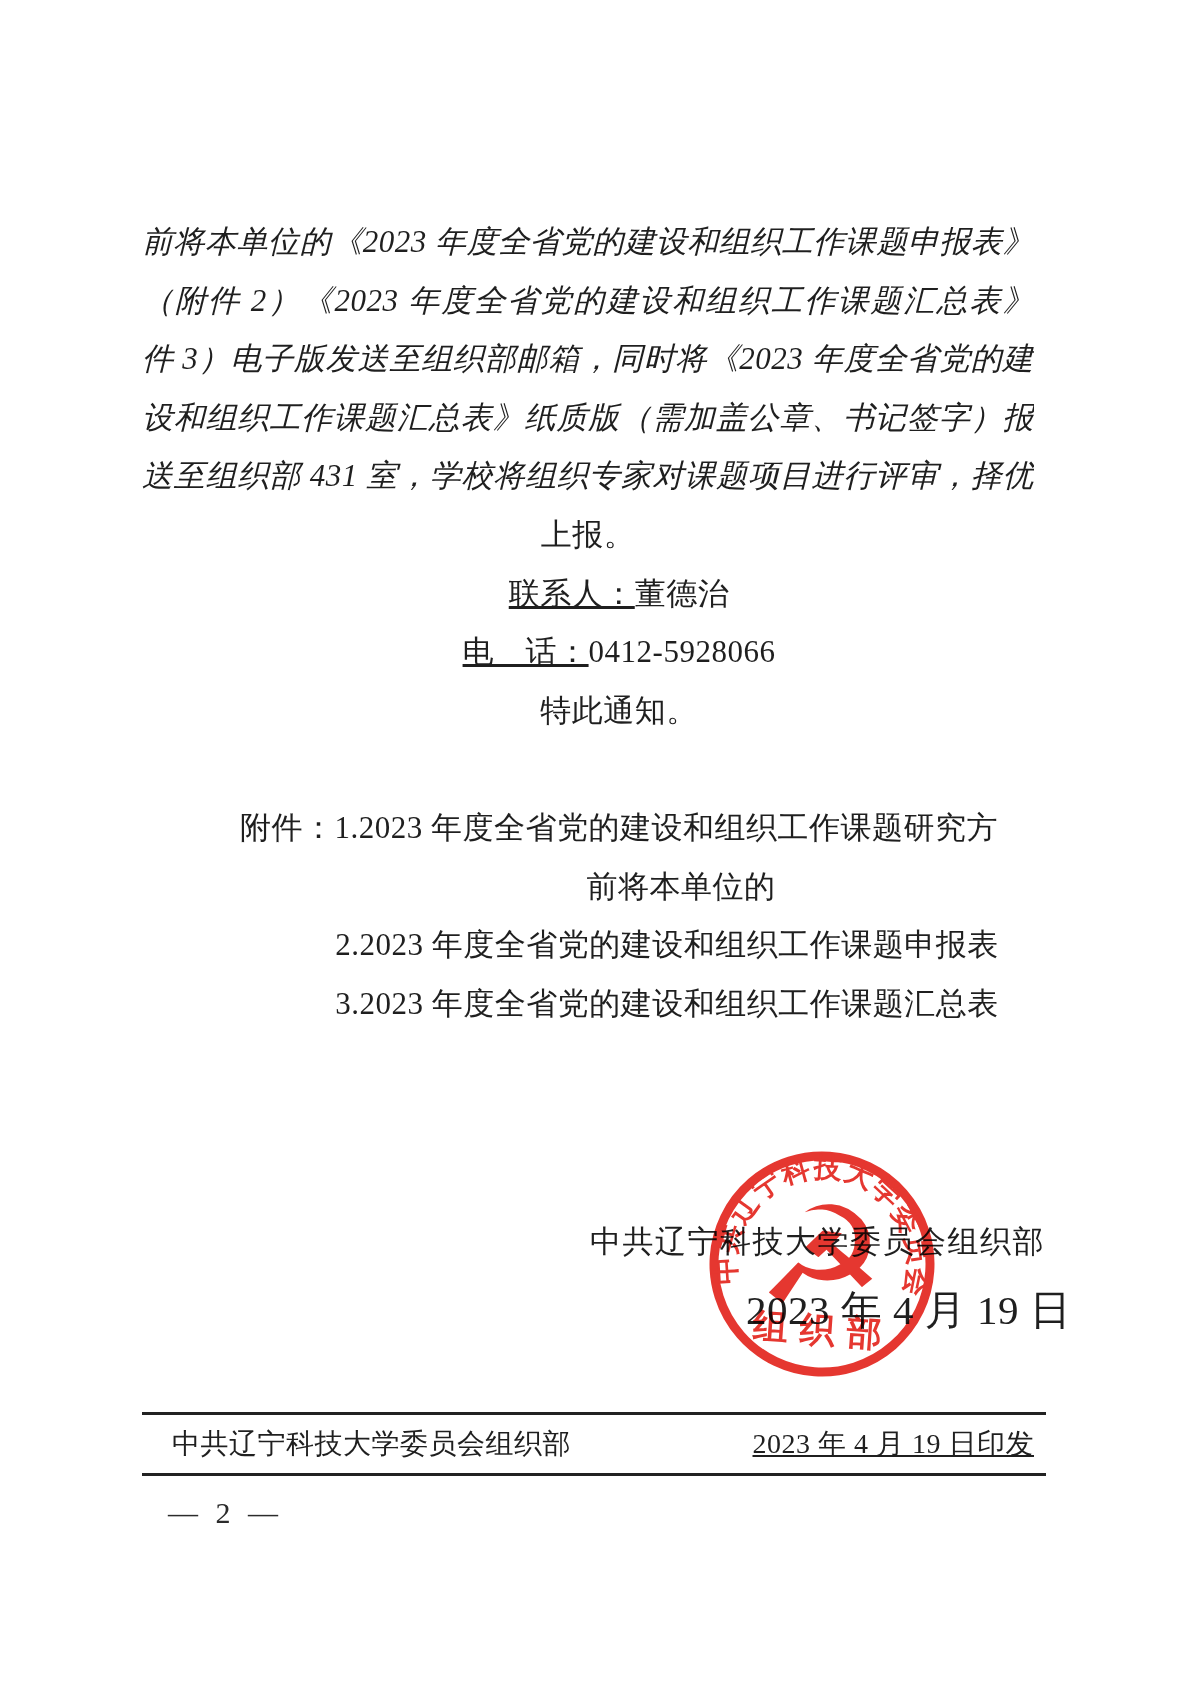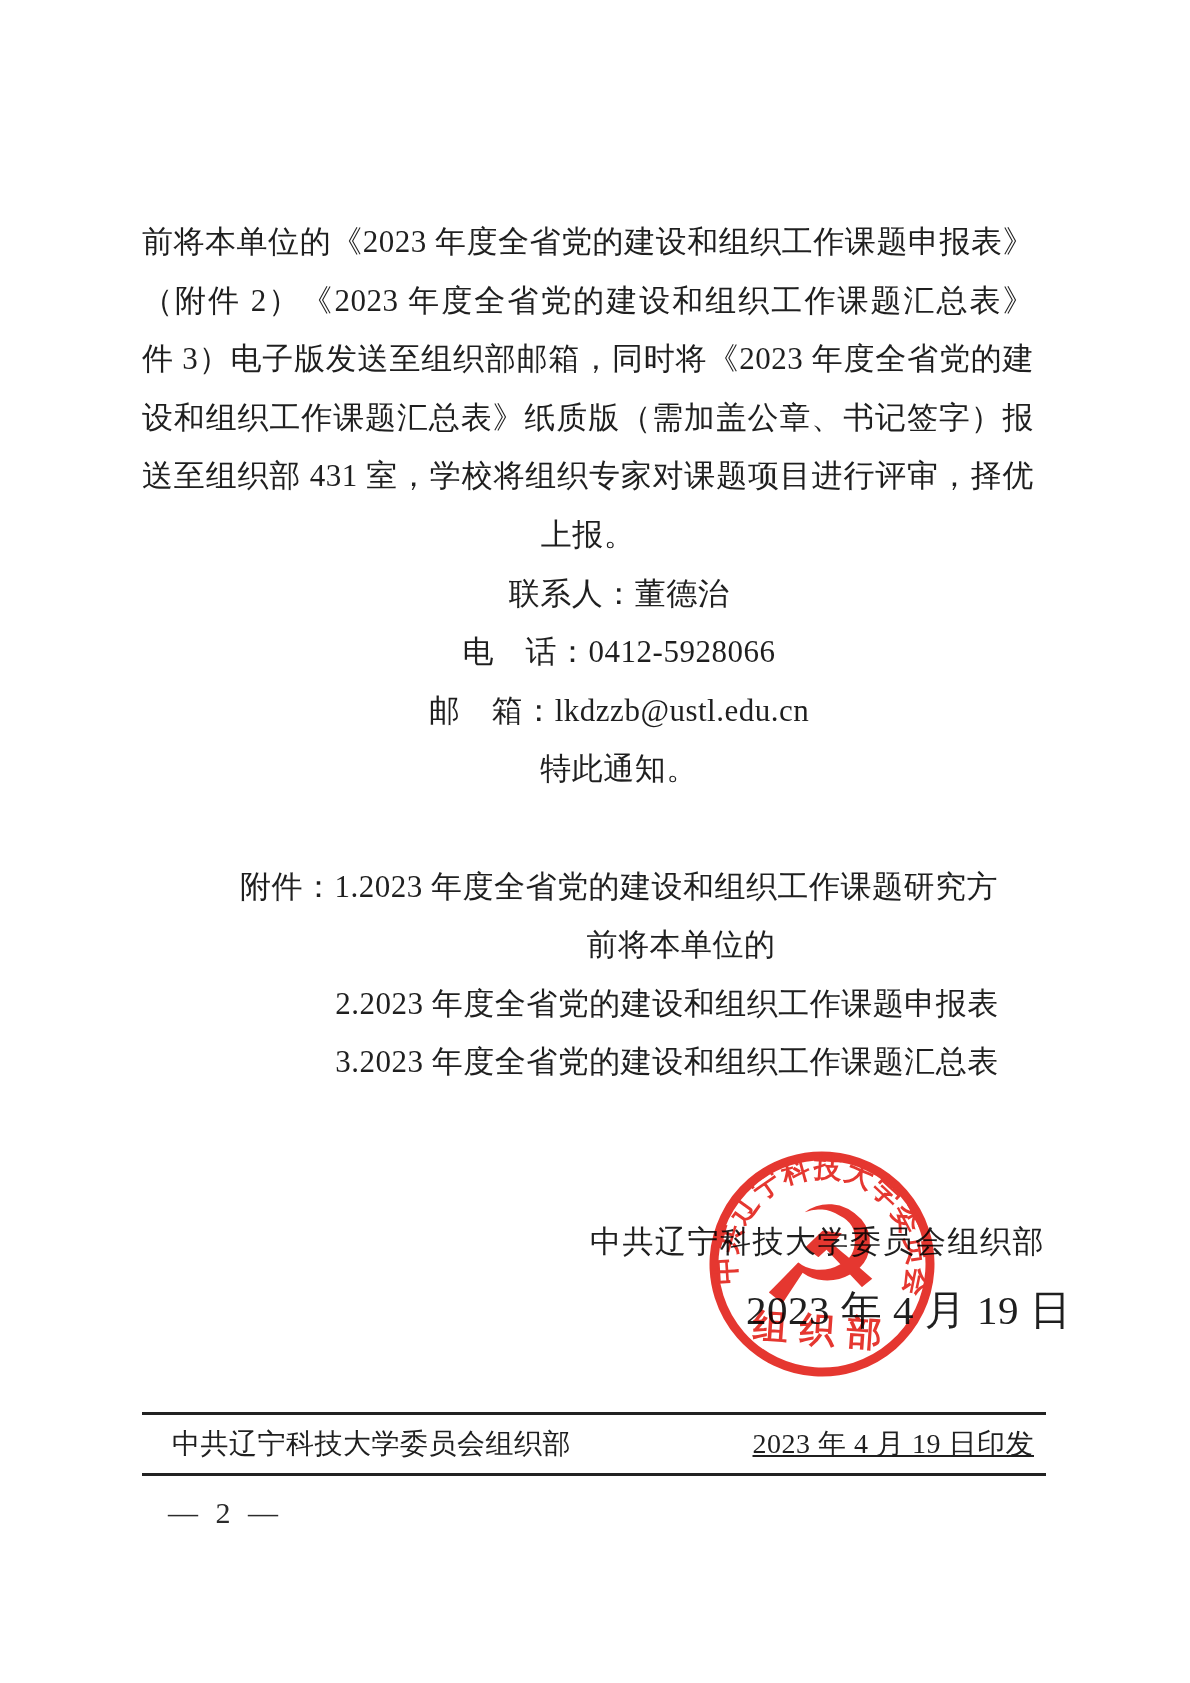--- a/index.html
+++ b/index.html
@@ -14,25 +14,25 @@
   }
   
   .body-text{
     position:absolute;
     left:142px;top:213px;width:892px;
     font-size:31px;
     line-height:58.6px;
     letter-spacing:0.5px;
   }
   .line{height:58.6px;white-space:nowrap;text-align:center;}
-  .line.justify{text-align:justify;text-align-last:justify;white-space:normal;height:58.6px;overflow:hidden;}
+  .line.justify{text-align:justify;text-align-last:justify;white-space:normal;height:58.6px;overflow:hidden;font-style:italic;}
   .indent2{padding-left:62px;}
   .att-item{padding-left:158px;}
   .att-cont{padding-left:186px;}
-  .contact-label{}
+  .contact-label{text-decoration:underline;}
   .blank{height:58.6px;}
   
   .signature{
     position:absolute;left:590px;top:1221px;
     font-size:31px;letter-spacing:1.5px;white-space:nowrap;
   }
   .sig-date{
     position:absolute;left:704px;top:1283px;
     font-size:41px;letter-spacing:0.5px;white-space:nowrap;margin-left:42px;
   }
@@ -87,23 +87,20 @@
     <div class="line justify">设和组织工作课题汇总表》纸质版（需加盖公章、书记签字）报</div>
     <div class="line justify">送至组织部 431 室，学校将组织专家对课题项目进行评审，择优</div>
     <div class="line">上报。</div>
 
     <div class="line indent2">
       <span class="contact-label">联系人：</span><span>董德治</span>
     </div>
     <div class="line indent2">
       <span class="contact-label">电　话：</span><span>0412-5928066</span>
     </div>
-    <div class="line indent2">
-      <span class="contact-label">邮　箱：</span><span>lkdzzb@ustl.edu.cn</span>
-    </div>
     <div class="line indent2">特此通知。</div>
 
     <div class="line blank"></div>
 
     <div class="line indent2">
       <span>附件：</span><span>1.2023 年度全省党的建设和组织工作课题研究方</span>
     </div>
     <div class="line att-cont">前将本单位的</div>
     <div class="line att-item">2.2023 年度全省党的建设和组织工作课题申报表</div>
     <div class="line att-item">3.2023 年度全省党的建设和组织工作课题汇总表</div>

